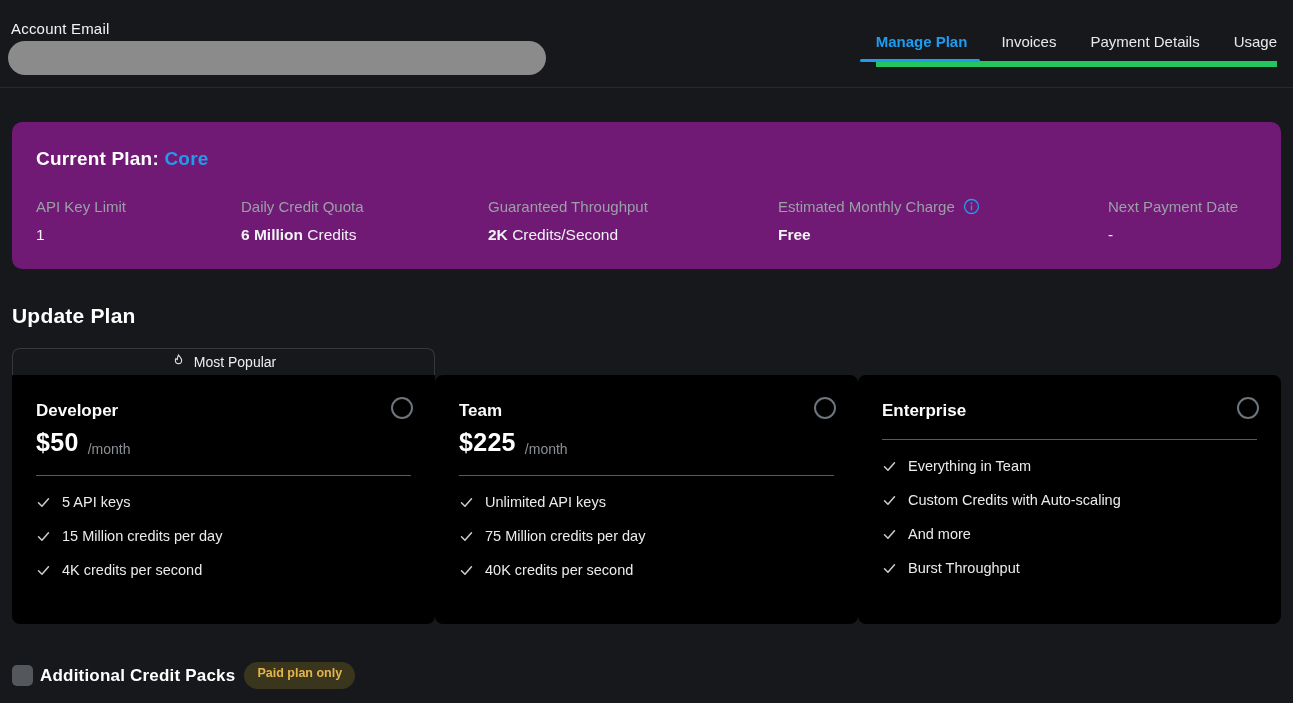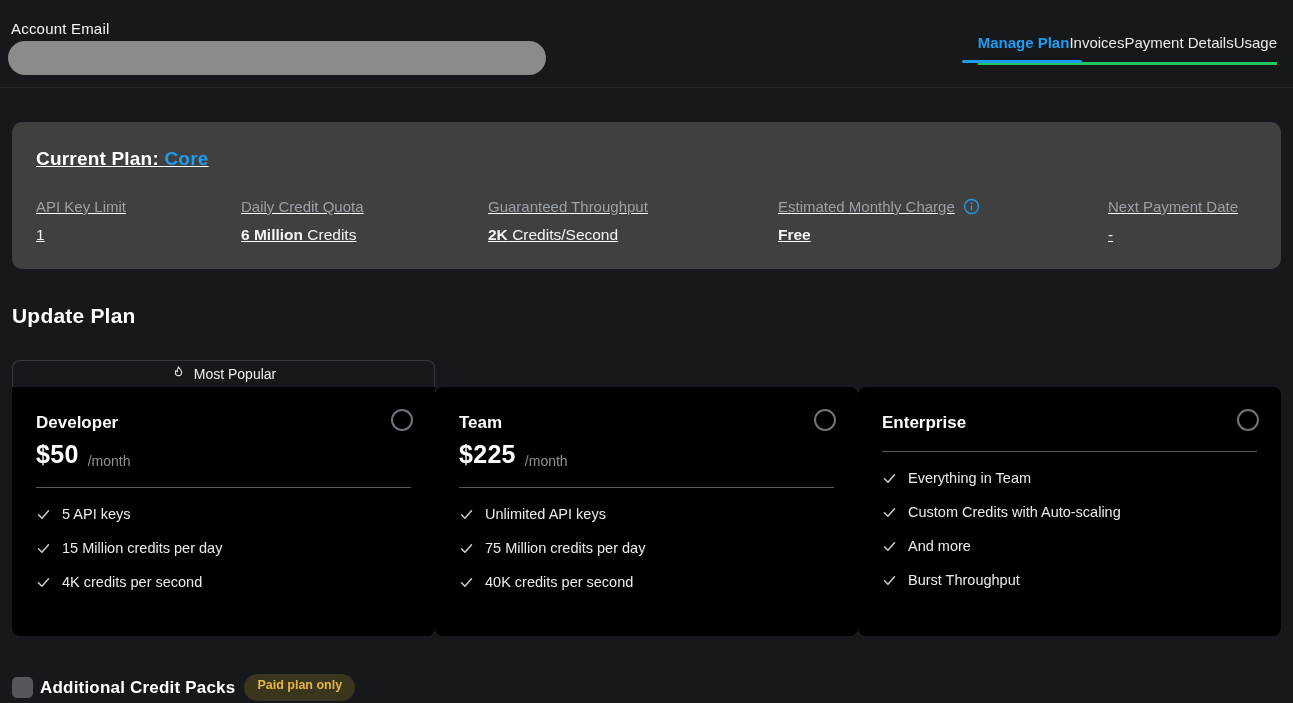--- a/index.html
+++ b/index.html
@@ -26,21 +26,21 @@
     margin-top: 4px;
     height: 34px;
     width: 538px;
     background: #8b8b8b;
     border-radius: 17px;
     border: none;
     outline: none;
     color: #8b8b8b;
   }
 
-  .tabs { display: flex; padding-top: 12px; border-bottom: 3px solid #22c55e; }
+  .tabs { display: flex; gap: 34px; padding-top: 12px; border-bottom: 6px solid #22c55e; }
   .tab {
     position: relative;
     font-size: 15px;
     line-height: 17px;
     color: #e7e9ea;
     padding-bottom: 11px;
     cursor: pointer;
     white-space: nowrap;
   }
   .tab.active { color: var(--accent); font-weight: 700; }
@@ -51,24 +51,23 @@
     height: 3px;
     background: var(--accent);
     border-radius: 2px;
   }
 
   
   .main { padding: 0 12px; }
 
   .current-card {
     margin-top: 34px;
-    background: #404040;
+    background: #701a75;
     border-radius: 10px;
     padding: 26px 24px 25px;
-    text-decoration: underline;
   }
   .current-title { font-size: 19px; font-weight: 700; letter-spacing: .2px; }
   .current-title .plan-core { color: var(--accent); }
   .stats-row { display: flex; margin-top: 28px; }
   .stat-0 { width: 205px; }
   .stat-1 { width: 247px; }
   .stat-2 { width: 290px; }
   .stat-3 { width: 330px; }
   .stat-4 { flex: 1; }
   .stat-label { font-size: 15px; color: #9aa0a6; display: flex; align-items: center; gap: 8px; }
@@ -76,21 +75,21 @@
   .v-bold { font-weight: 700; }
   .info-icon { display: inline-flex; cursor: pointer; }
 
   .update-heading { margin-top: 35px; font-size: 21px; font-weight: 800; letter-spacing: .2px; }
 
   
   .plans-grid {
     display: grid;
     grid-template-columns: repeat(3, 1fr);
     gap: 0;
-    margin-top: 32px;
+    margin-top: 20px;
     height: 276px;
   }
   .plan-col { display: flex; flex-direction: column; }
   .popular-strip {
     height: 27px;
     border: 1px solid #35383d;
     border-bottom: none;
     border-radius: 8px 8px 0 0;
     display: flex;
     align-items: center;

